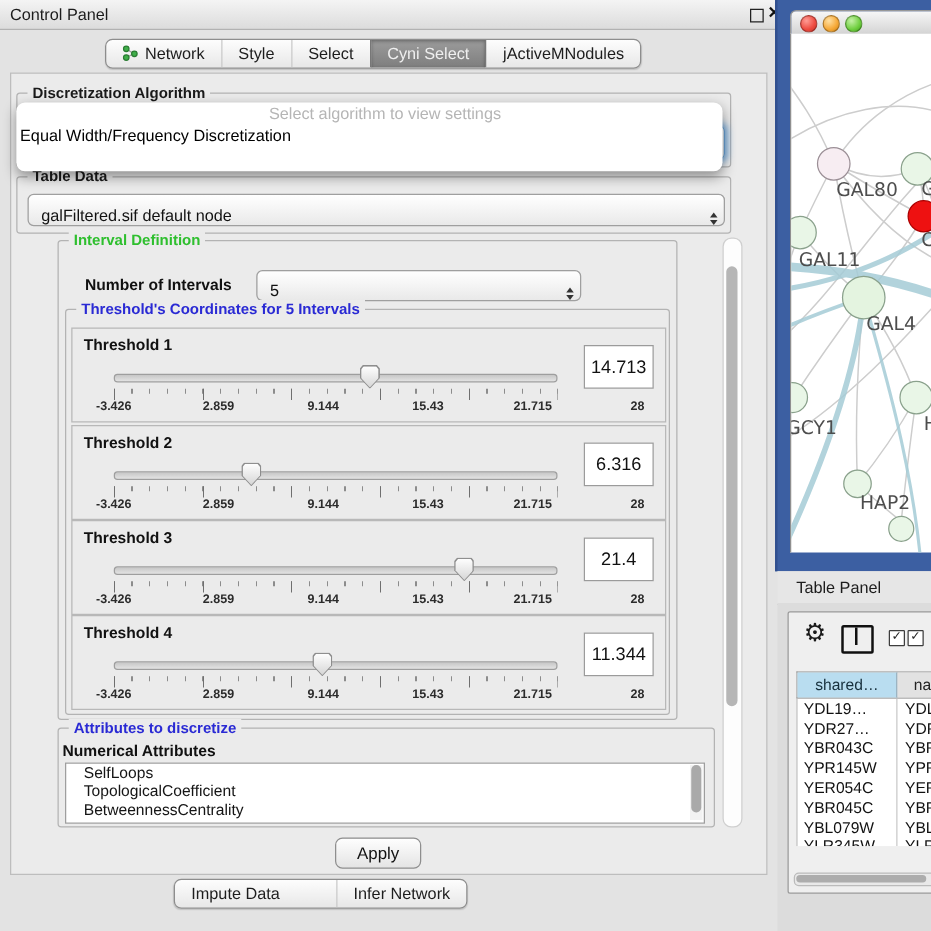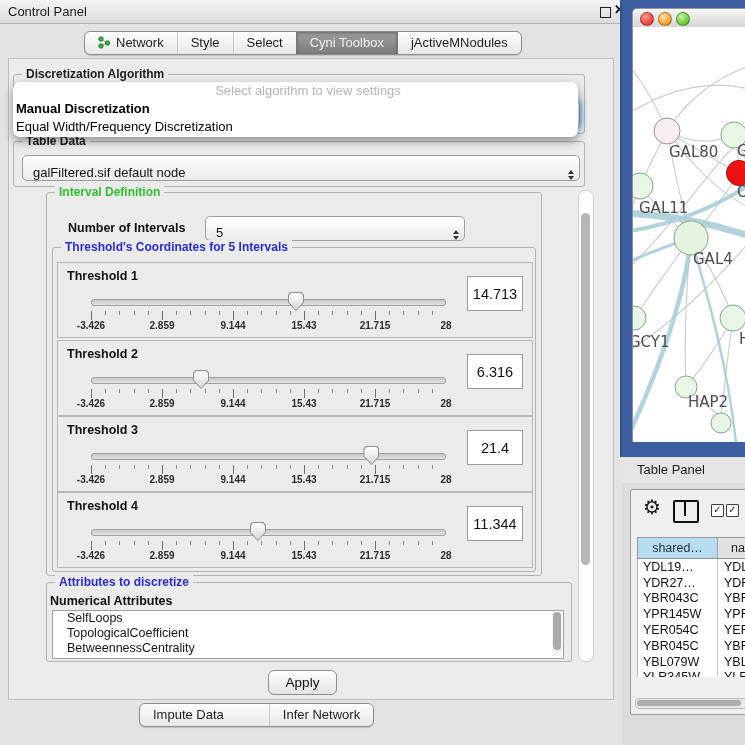--- a/index.html
+++ b/index.html
@@ -40,21 +40,21 @@
   
   .tpanel{position:absolute;left:57px;width:474px;height:74px;border:1px solid #b8b8b8;background:#ebebeb;}
   .tlabel-name{position:absolute;left:9px;top:6px;font-size:12.5px;font-weight:bold;color:#111;}
   .slider-zone{position:absolute;left:33px;top:28px;width:355px;height:20px;}
   .track{position:absolute;left:0;right:0;top:8px;height:5px;border:1px solid #9e9e9e;border-radius:3px;background:linear-gradient(#c7c7c7,#e3e3e3);}
   .handle-outer{position:absolute;top:1px;width:16px;height:19px;clip-path:polygon(15% 0,85% 0,100% 15%,100% 55%,50% 100%,0 55%,0 15%);background:#8d8d8d;}
   .handle-inner{position:absolute;left:1px;top:1px;width:14px;height:17px;clip-path:polygon(15% 0,85% 0,100% 15%,100% 55%,50% 100%,0 55%,0 15%);background:linear-gradient(#fefefe,#d6d6d6);}
   .ticks{position:absolute;left:33px;top:48px;width:355px;height:9px;}
   .tick-minor{position:absolute;left:0;top:0;width:100%;height:4px;background:repeating-linear-gradient(to right,#8c8c8c 0,#8c8c8c 1px,transparent 1px,transparent 4%);}
   .tick-major{position:absolute;left:0;top:0;width:100%;height:9px;background:repeating-linear-gradient(to right,#6f6f6f 0,#6f6f6f 1px,transparent 1px,transparent 20%);}
-  .scale{position:absolute;left:33px;top:57px;width:355px;height:12px;}
+  .scale{position:absolute;left:33px;top:57px;width:419px;height:12px;}
   .scale span{position:absolute;transform:translateX(-50%);font-size:10px;font-weight:bold;color:#2b2b2b;white-space:nowrap;}
   .vbox{position:absolute;right:9px;top:13px;width:54px;height:33px;background:#ffffff;border:1px solid #9b9b9b;display:flex;align-items:center;justify-content:center;font-size:14.5px;color:#111;}
   
   #attr-list{left:52px;top:610px;width:510px;height:47px;background:#fff;border:1px solid #9e9e9e;overflow:hidden;}
   .li{height:15px;line-height:15px;font-size:12.5px;color:#151515;padding-left:14px;}
   #attr-sb{position:absolute;right:1px;top:1px;width:10px;height:44px;background:#f2f2f2;}
   #attr-sb .thumb{position:absolute;left:1px;top:0px;width:8px;height:38px;background:#a9a9a9;border-radius:4px;}
   
   #vsb{left:578px;top:190px;width:14px;height:470px;background:#fdfdfd;border:1px solid #cfcfcf;border-radius:7px;}
   #vsb .thumb{position:absolute;left:2px;top:22px;width:9px;height:352px;background:#b6b6b6;border-radius:5px;}
@@ -114,21 +114,21 @@
         </svg>
         <span>Network</span>
       </div>
       <div class="seg-tab">
           <span>Style</span>
         </div>
       <div class="seg-tab">
           <span>Select</span>
         </div>
       <div class="seg-tab sel">
-          <span>Cyni Toolbox</span>
+          <span>Cyni Select</span>
         </div>
       <div class="seg-tab">
           <span>jActiveMNodules</span>
         </div>
     </div>
 
     <div id="inner" class="abs"></div>
 
     <div class="group" style="left:13px;top:74px;width:570px;height:58px;">
       <span class="gtitle">Discretization Algorithm</span>
@@ -283,21 +283,20 @@
       <div class="seg-tab">
           <span>Impute Data</span>
         </div>
       <div class="seg-tab">
           <span>Infer Network</span>
         </div>
     </div>
 
     <div id="algo-overlay" class="abs">
       <div class="dd-row dd-placeholder">Select algorithm to view settings</div>
-      <div class="dd-row dd-bold">Manual Discretization</div>
       <div class="dd-row">Equal Width/Frequency Discretization</div>
     </div>
   </div>
 
   <div id="desktop-blue" class="abs"></div>
 
   <div id="net-window" class="abs">
     <div id="net-titlebar" class="abs">
       <div id="light-red" class="light"></div>
       <div id="light-yellow" class="light"></div>

